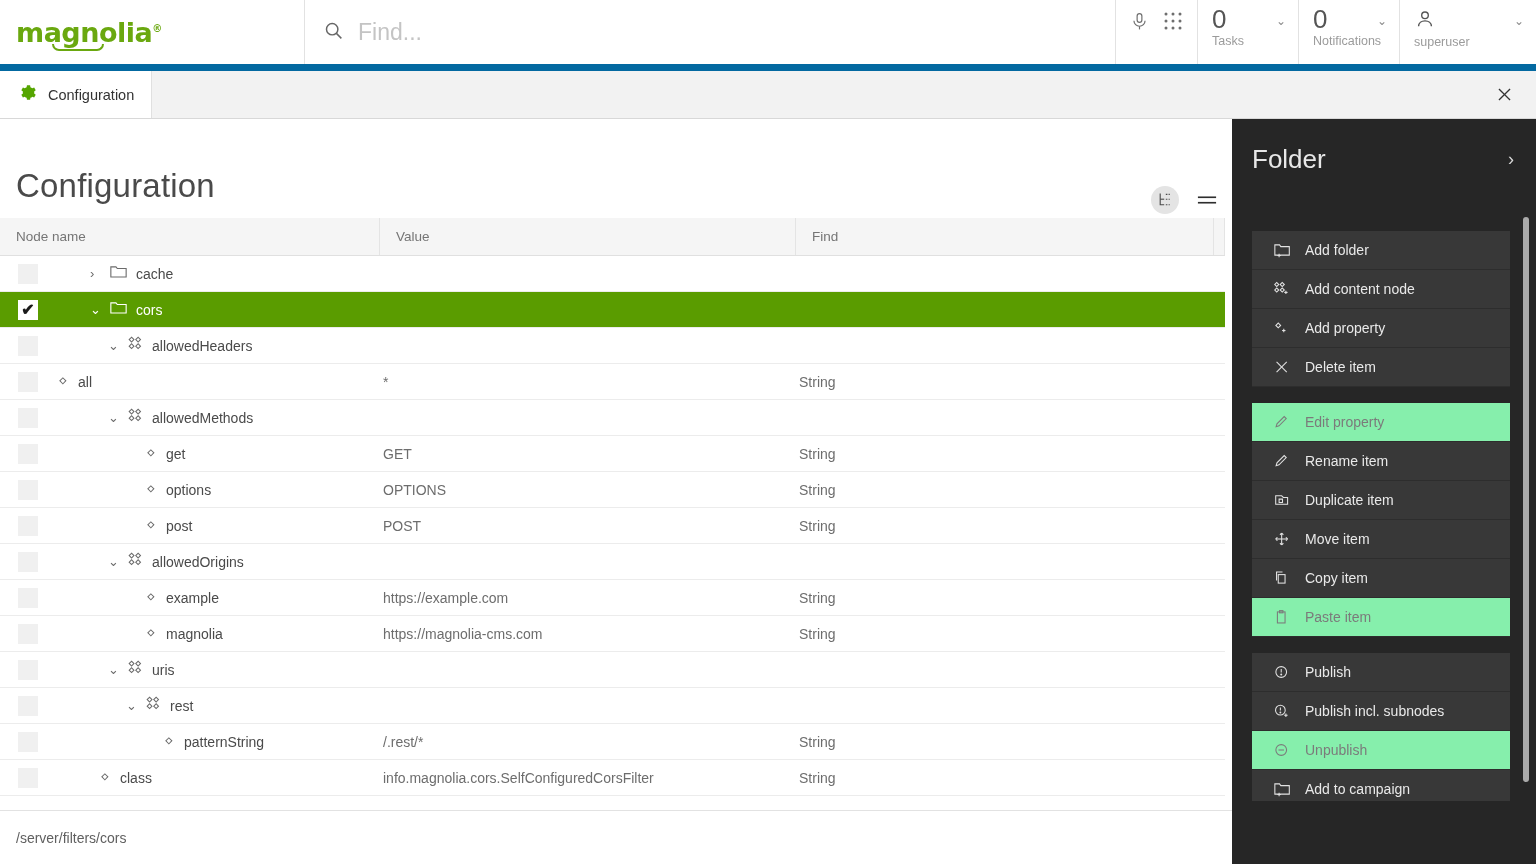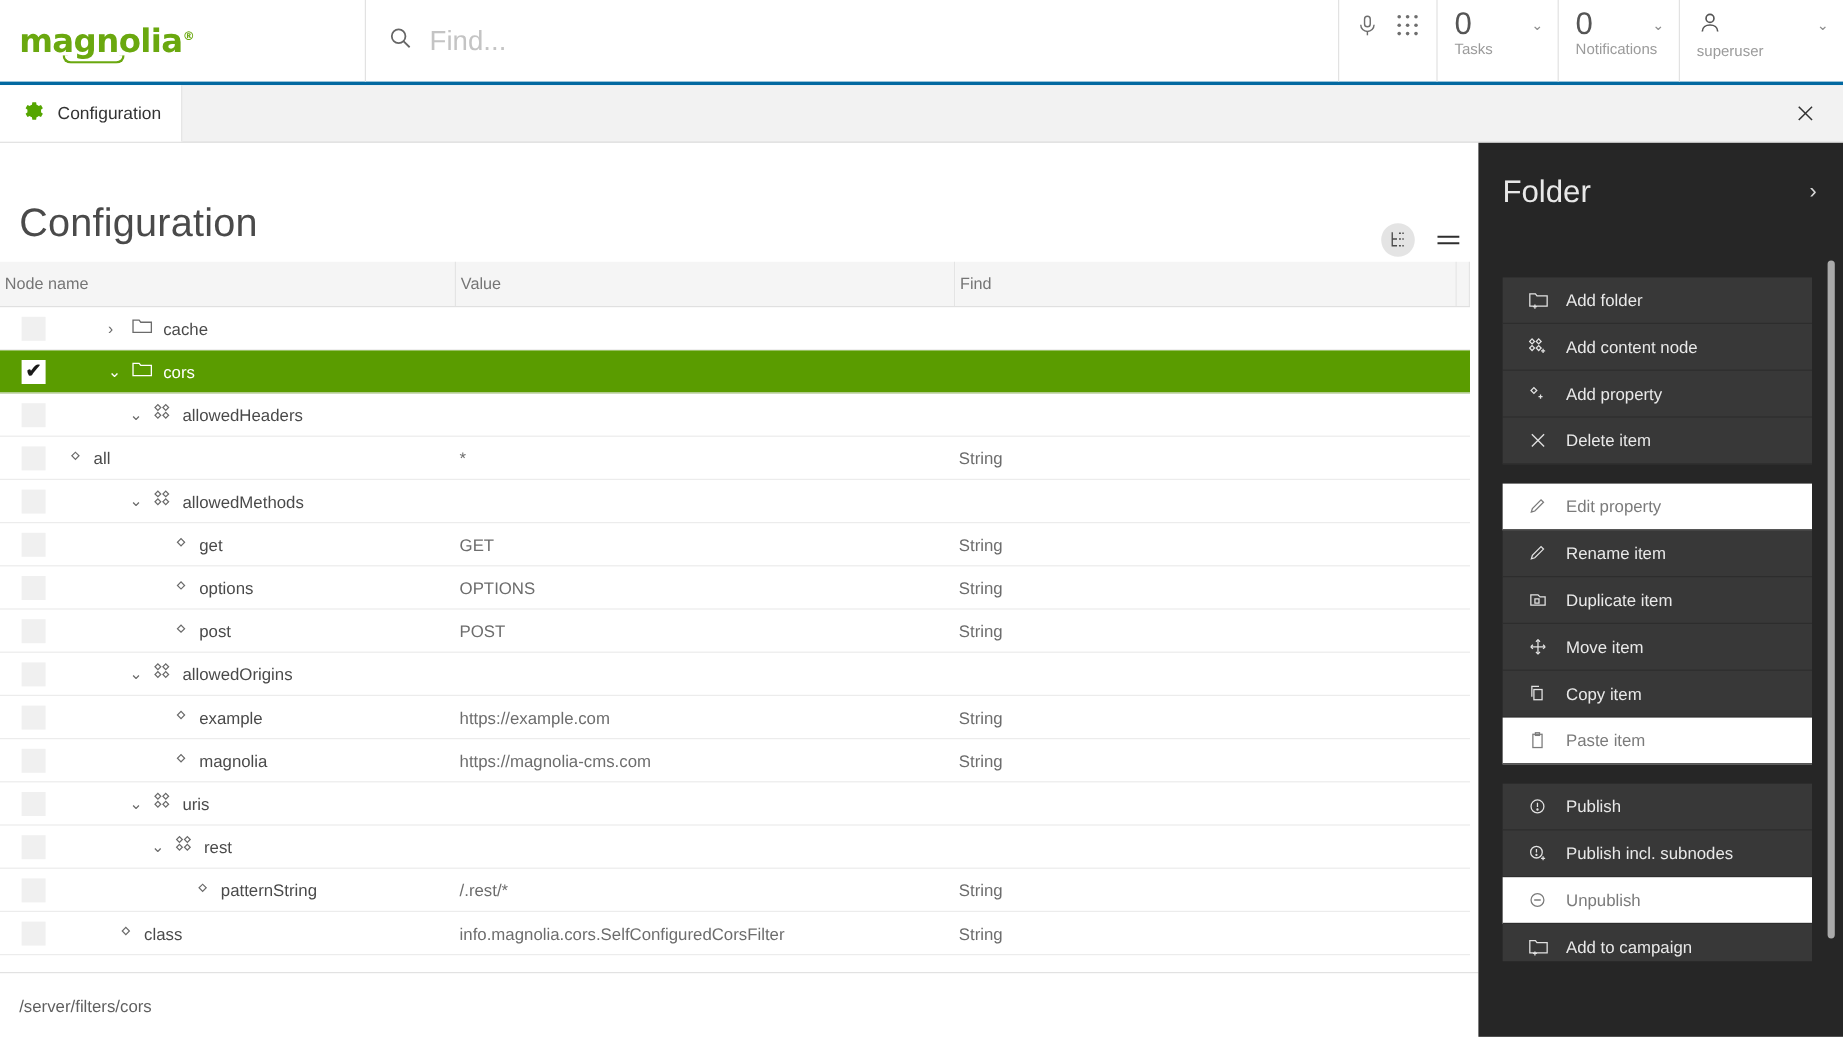--- a/index.html
+++ b/index.html
@@ -10,21 +10,21 @@
     font-family: "Liberation Sans", sans-serif;
     background: #fff;
     color: #333;
   }
 
   
   .header {
     position: absolute; top: 0; left: 0;
     width: 1536px; height: 71px;
     background: #fff;
-    border-bottom: 3px solid #0369a1;
+    border-bottom: 7px solid #0369a1;
     display: flex; align-items: stretch;
   }
   .logo-cell {
     width: 305px; height: 100%;
     display: flex; align-items: center; padding-left: 16px;
     border-right: 1px solid #e2e2e2;
   }
   .logo-text {
     font-family: "DejaVu Sans", sans-serif;
     font-weight: bold;
@@ -114,21 +114,21 @@
   
   .table-wrap {
     position: absolute; top: 99px; left: 0;
     width: 1225px; height: 700px;
     overflow: hidden;
   }
   .thead { display: flex; height: 38px; border-bottom: 1px solid #e0e0e0; }
   .th {
     background: #f5f5f5; border-right: 1px solid #e4e4e4;
     font-size: 13.5px; color: #757575;
-    display: flex; align-items: center; padding-left: 4px;
+    display: flex; align-items: center; padding-left: 16px;
   }
   .th.c1 { width: 380px; }
   .th.c2 { width: 416px; }
   .th.c3 { width: 418px; }
   .th.c4 { width: 11px; padding: 0; }
 
   .row {
     display: flex; height: 36px; align-items: center;
     border-bottom: 1px solid #ececec; position: relative;
     cursor: pointer;
@@ -195,21 +195,21 @@
   }
   .group { margin-bottom: 16px; }
   .mi {
     display: flex; align-items: center; gap: 14px;
     height: 39px; padding-left: 22px;
     background: #383838; color: #e9e9e9;
     font-size: 14px; cursor: pointer;
     border-bottom: 1px solid #2d2d2d;
     width: 258px;
   }
-  .mi.disabled { background: #ffffff; color: #7b7b7b; cursor: default; }
+  .mi.disabled { background: #86efac; color: #7b7b7b; cursor: default; }
   .mi .ic { width: 17px; display: flex; align-items: center; justify-content: center; flex: none; }
   .panel-scroll {
     position: absolute; right: 7px; top: 98px;
     width: 6px; height: 570px;
   }
   .panel-thumb {
     width: 6px; height: 565px; background: #aaaaaa; border-radius: 3px;
   }
 </style>
 </head>

